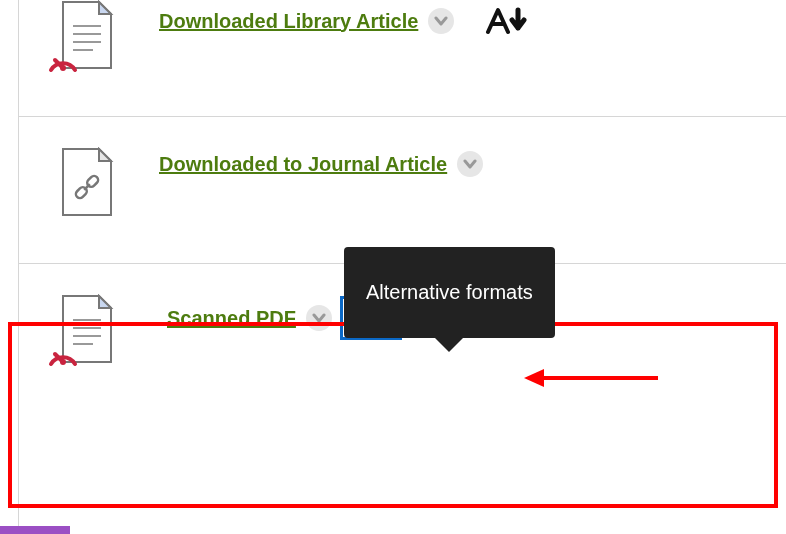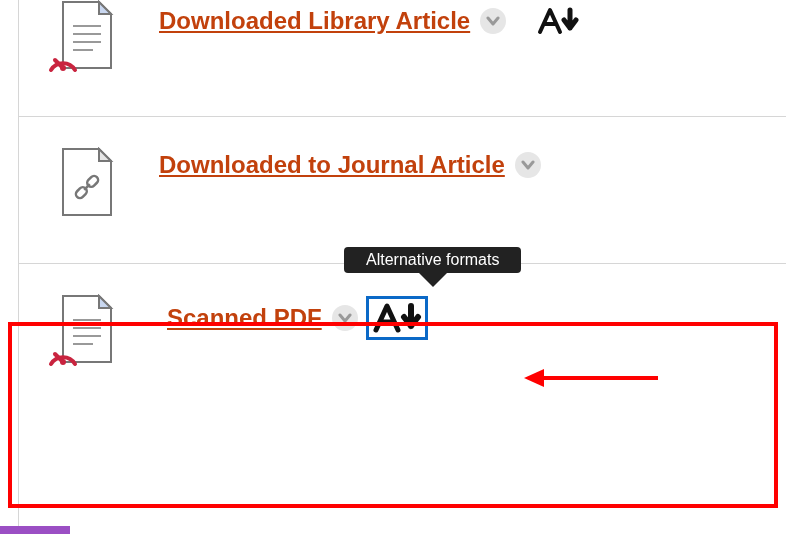--- a/index.html
+++ b/index.html
@@ -35,23 +35,23 @@
     flex-shrink: 0;
   }
   .main-col {
     display: flex;
     align-items: center;
     gap: 10px;
     padding-top: 4px;
     position: relative;
   }
   .title-link {
-    font-size: 24px;
+    font-size: 20px;
     font-weight: 700;
-    color: #c2410c;
+    color: #4d7c0f;
     text-decoration: underline;
   }
   .chevron-btn {
     width: 26px; height: 26px;
     border-radius: 50%;
     background: #e6e6e6;
     display: flex;
     align-items: center;
     justify-content: center;
     cursor: pointer;
@@ -63,23 +63,23 @@
     padding: 2px;
   }
   .alt-format-btn.selected {
     outline: 3px solid #0b69c7;
     outline-offset: -1px;
   }
   .tooltip {
     position: absolute;
     background: #222;
     color: #fff;
-    font-size: 16px;
+    font-size: 20px;
     font-weight: 400;
-    padding: 4px 22px;
+    padding: 34px 22px;
     border-radius: 4px;
     white-space: nowrap;
     z-index: 5;
   }
   .tooltip::after {
     content: "";
     position: absolute;
     width: 0; height: 0;
     border-left: 14px solid transparent;
     border-right: 14px solid transparent;

